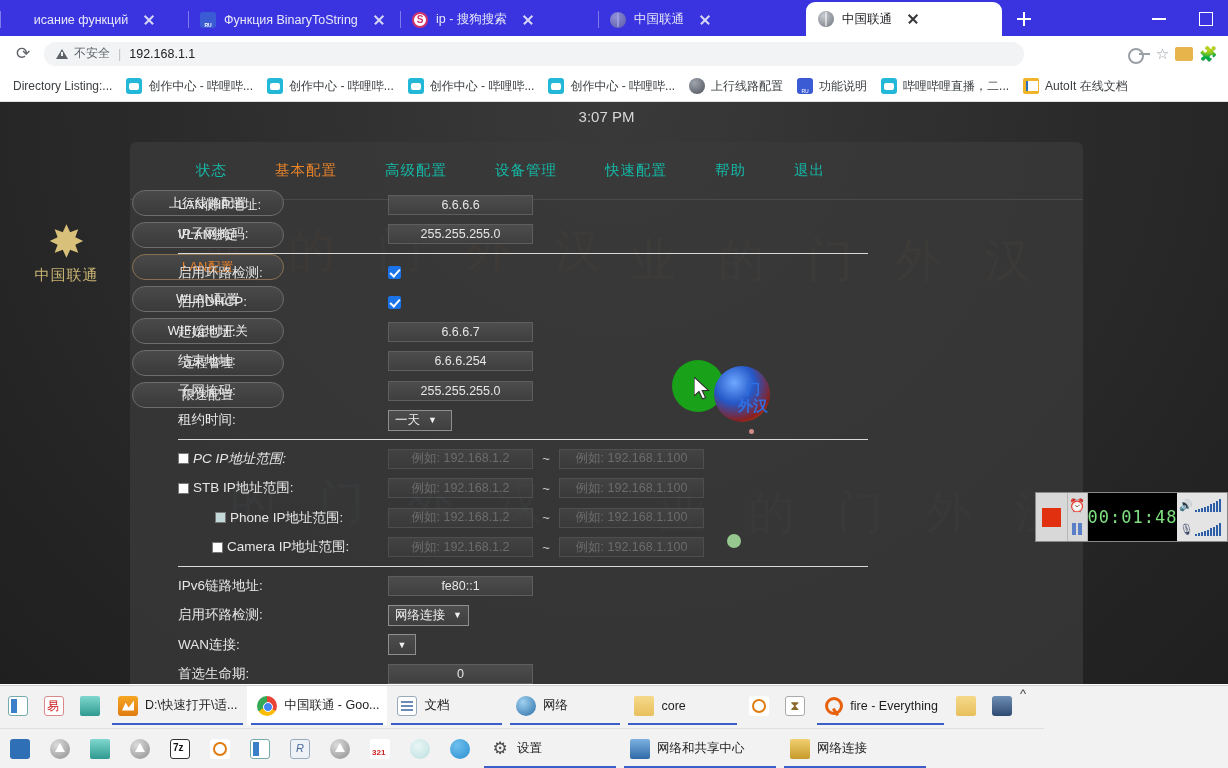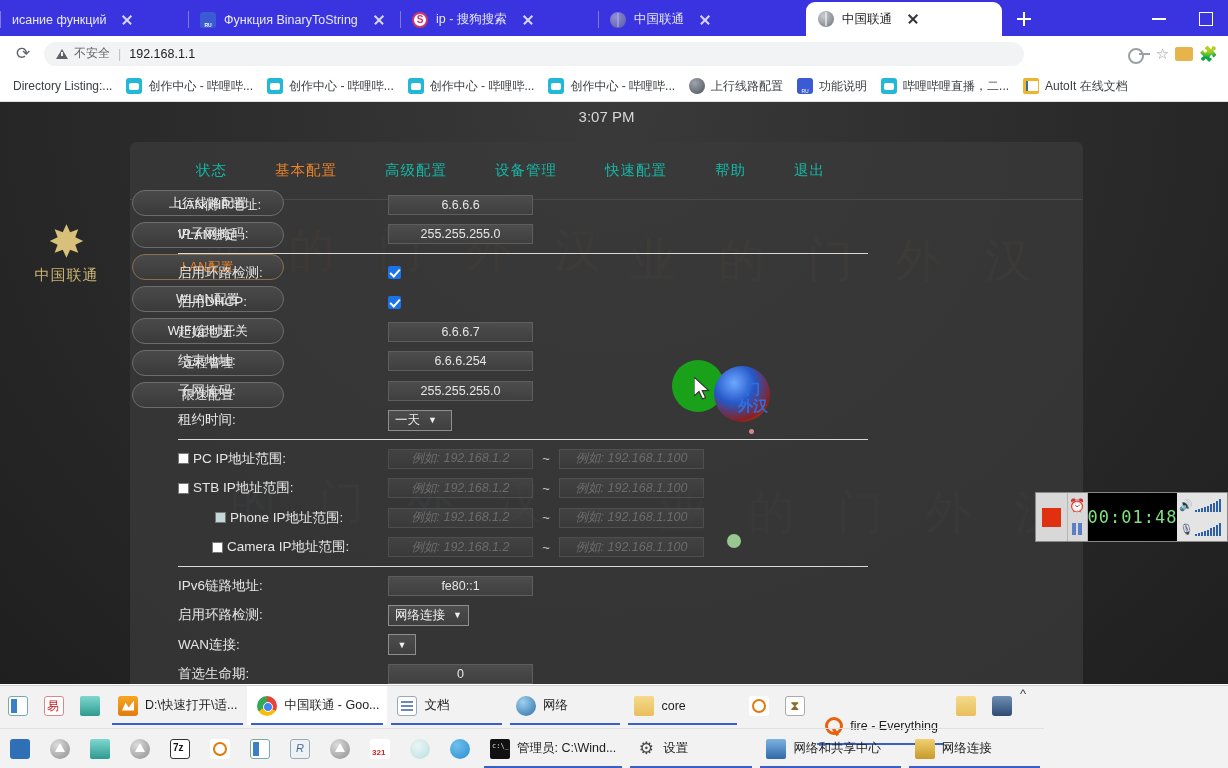--- a/index.html
+++ b/index.html
@@ -231,21 +231,21 @@
     width: 210px; color: #e6e6e6; font-size: 13.5px; flex: 0 0 210px;
   }
   .finput {
     width: 145px; height: 20px;
     background: linear-gradient(#4d4d4d, #3f3f3f);
     border: 1px solid #5e5e5e;
     color: #e6e6e6; font-size: 12.5px;
     display: flex; align-items: center; justify-content: center;
   }
   .finput.ph { color: #8c8c8c; background: linear-gradient(#4a4a4a,#3d3d3d); }
-  .finput.disabled { opacity: .62; font-style: italic; }
+  .finput.disabled { opacity: .62; }
   .chk {
     width: 13px; height: 13px; background: #1a73e8; border-radius: 2px;
     position: relative; flex: 0 0 13px;
   }
   .chk::after {
     content: ""; position: absolute; left: 4px; top: 1px;
     width: 4px; height: 8px; border: solid #fff; border-width: 0 2px 2px 0;
     transform: rotate(42deg);
   }
   .chk-empty {
@@ -387,21 +387,21 @@
   .ic-hour { background:#fff; border:1px solid #aaa; }
   .ic-hour::after { content:"⧗"; position:absolute; left:4px; top:1px; font-size:13px; color:#8a6a2a; }
   .tray-chev { margin-left: auto; margin-right: 18px; color:#444; font-size: 13px; }
 
   .sep-line { position:absolute; left:0; top:684px; width:1228px; height:1px; background:#ffffff; }
 </style>
 </head>
 <body>
 
 <div class="tabstrip">
-  <div class="tab" style="width:188px;">
+  <div class="tab" style="width:188px;justify-content:center;">
     <span class="tsep"></span>
     <span class="tab-title">исание функций</span>
     <span class="tab-close"></span>
   </div>
   <div class="tab" style="width:212px;">
     <span class="tsep"></span>
     <span class="tab-favicon fav-ru"></span>
     <span class="tab-title">Функция BinaryToString</span>
     <span class="tab-close"></span>
   </div>
@@ -563,21 +563,21 @@
       <div class="flabel">租约时间:</div>
       <div class="fsel">
         <span>一天</span>
         <span class="caret">▼</span>
       </div>
     </div>
 
     <div class="divider"></div>
 
     <div class="frow rng">
-      <div class="flabel" style="display:flex;align-items:center;">
+      <div class="flabel" style="display:flex;align-items:center;font-style:italic;">
         <span class="chk-empty"></span>
         <span>PC IP地址范围:</span>
       </div>
       <div class="finput ph disabled">例如: 192.168.1.2</div>
       <div class="tilde">~</div>
       <div class="finput ph disabled">例如: 192.168.1.100</div>
     </div>
 
     <div class="frow rng">
       <div class="flabel" style="display:flex;align-items:center;">
@@ -729,21 +729,21 @@
     <div class="tbitem open" style="width:140px;">
       <span class="tbico ic-folder"></span>
       <span>core</span>
     </div>
     <div class="tbitem" style="padding:0 8px;">
       <span class="tbico ic-search"></span>
     </div>
     <div class="tbitem" style="padding:0 8px;">
       <span class="tbico ic-hour"></span>
     </div>
-    <div class="tbitem open" style="width:160px;margin-top:20px;">
+    <div class="tbitem open" style="width:160px;">
       <span class="tbico ic-everything"></span>
       <span>fire - Everything</span>
     </div>
     <div class="tbitem" style="padding:0 8px;">
       <span class="tbico ic-folder"></span>
     </div>
     <div class="tbitem" style="padding:0 8px;">
       <span class="tbico ic-image"></span>
     </div>
     <div class="tray-chev">^</div>
@@ -778,24 +778,20 @@
       <span class="tbico ic-grey-circ"></span>
     </div>
     <div class="tbitem" style="padding:0 10px;">
       <span class="tbico ic-321"></span>
     </div>
     <div class="tbitem" style="padding:0 10px;">
       <span class="tbico ic-atom"></span>
     </div>
     <div class="tbitem" style="padding:0 10px;">
       <span class="tbico ic-tel"></span>
-    </div>
-    <div class="tbitem open" style="width:150px;">
-      <span class="tbico ic-cmd"></span>
-      <span>管理员: C:\Wind...</span>
     </div>
     <div class="tbitem open" style="width:140px;">
       <span class="tbico ic-gear">⚙</span>
       <span>设置</span>
     </div>
     <div class="tbitem open" style="width:160px;">
       <span class="tbico ic-share"></span>
       <span>网络和共享中心</span>
     </div>
     <div class="tbitem open" style="width:150px;">

